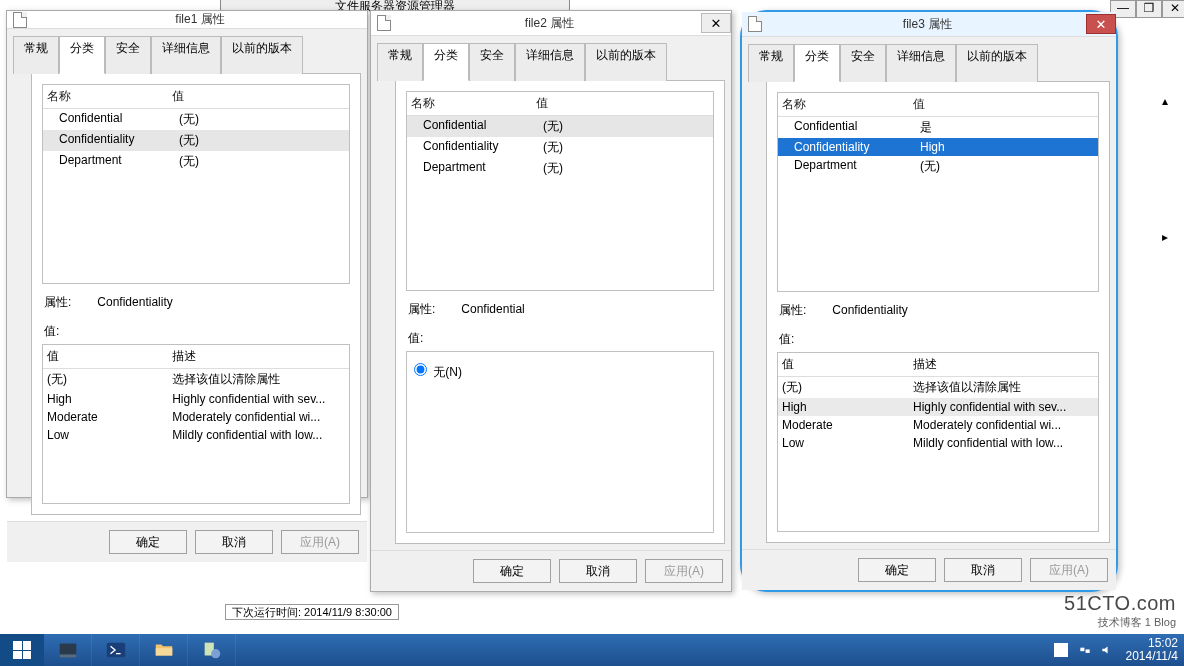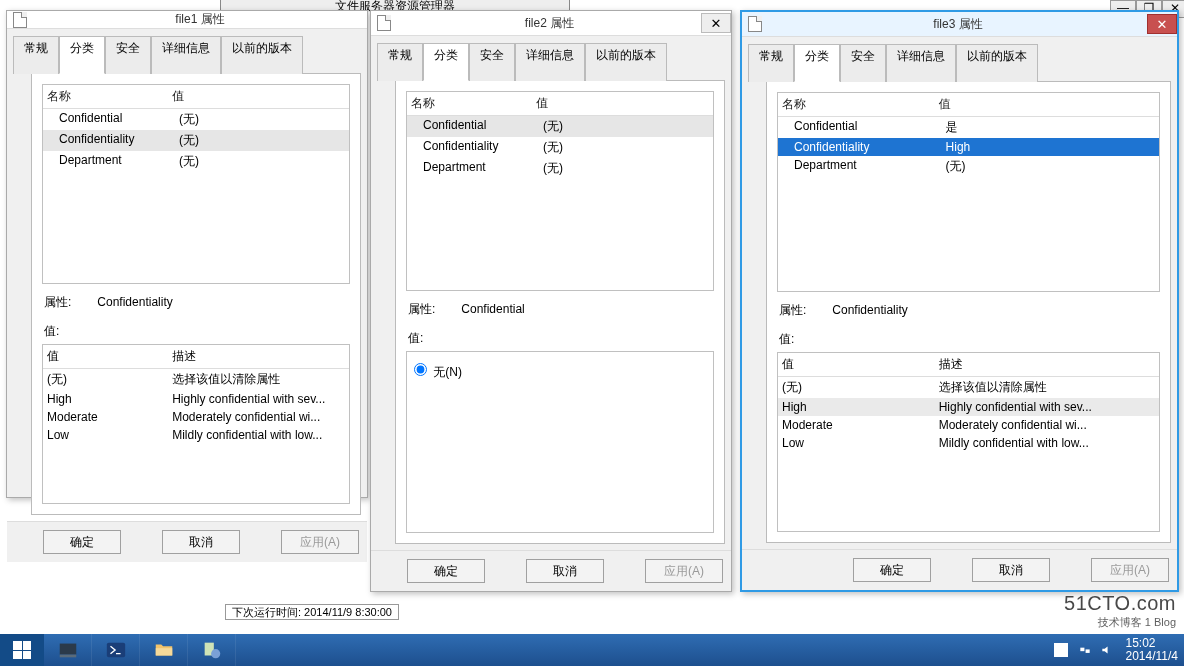--- a/index.html
+++ b/index.html
@@ -42,35 +42,35 @@
   .valhdr { display:flex; border-bottom:1px solid #ddd; padding:3px 4px;}
   .valhdr .c1{width:42%;} .valhdr .c2{flex:1;}
   .vrow { display:flex; padding:2px 4px;}
   .vrow.sel { background:#eaeaea; }
   .vrow .c1{width:42%;} .vrow .c2{flex:1; white-space:nowrap; overflow:hidden; text-overflow:ellipsis;}
 
   .radios { padding:4px 2px; }
   .radios label { display:block; margin:4px 0; }
 
   .btnrow { display:flex; justify-content:flex-end; gap:8px; padding:8px; border-top:1px solid #ddd; background:#f0f0f0;}
-  .btn { min-width:78px; height:24px; border:1px solid #a0a0a0; background:#f3f3f3; text-align:center; line-height:22px;margin-left:33px;}
+  .btn { min-width:78px; height:24px; border:1px solid #a0a0a0; background:#f3f3f3; text-align:center; line-height:22px;}
   .btn.disabled { color:#9a9a9a; }
 
   .status-strip { position:absolute; bottom:46px; left:225px; height:16px; border:1px solid #999; background:#fff; padding:0 6px; font-size:11px; line-height:14px;}
 
   
   .taskbar { position:absolute; left:0; bottom:0; width:1184px; height:32px; background:linear-gradient(#2f6db3,#1d4f8e); display:flex; align-items:stretch;}
   .tb-start { width:44px; display:flex; align-items:center; justify-content:center; background:#134b87;}
   .tb-start .winlogo { width:18px; height:18px; display:grid; grid-template-columns:1fr 1fr; grid-template-rows:1fr 1fr; gap:1px;}
   .tb-start .winlogo div{background:#fff;}
   .tb-item { width:48px; display:flex; align-items:center; justify-content:center; border-right:1px solid rgba(255,255,255,0.08);}
   .tb-item svg, .tb-item .ico { width:22px; height:22px;}
   .tb-spacer { flex:1; }
   .tb-right { display:flex; align-items:center; color:#fff; font-size:11px; padding-right:6px;}
-  .tb-clock { text-align:left; line-height:13px; margin-left:8px;}
+  .tb-clock { text-align:right; line-height:13px; margin-left:8px;}
   .tray-flag { width:14px; height:14px; background:#fff; margin:0 6px; position:relative;}
   .tray-speaker { width:14px; height:14px; margin:0 4px;}
 
   .watermark { position:absolute; right:8px; bottom:36px; color:rgba(0,0,0,0.6); text-align:right; pointer-events:none;}
   .watermark .big { font-size:20px; font-weight:400; font-family:Arial; color:rgba(40,40,40,0.85); letter-spacing:0.5px;}
   .watermark .small { font-size:11px; color:rgba(40,40,40,0.75);}
 
   .side-chevrons { position:absolute; right:10px; width:12px;}
 </style>
 </head>
@@ -196,21 +196,21 @@
             <label><input type="radio" name="r1" checked="" style=""> 无(N)</label>
           </div>
         </div>
       </div>
       <div class="btnrow">
     <div class="btn">确定</div>
     <div class="btn">取消</div>
     <div class="btn disabled">应用(A)</div>
   </div>
     </div>
-    <div class="dlg active" style="left: 740px; top: 10px; width: 439px; height: 582px;">
+    <div class="dlg active" style="left: 740px; top: 10px; width: 378px; height: 582px; border-radius: 27px;">
       <div class="titlebar">
     <div class="doc-icon"></div>
     <div class="title">file3 属性</div>
     <div class="winbtns">
           <div class="winbtn close-red">✕</div>
         </div>
       </div>
       <div class="tabstrip">
         <div class="tab ">常规</div>
         <div class="tab active">分类</div>

